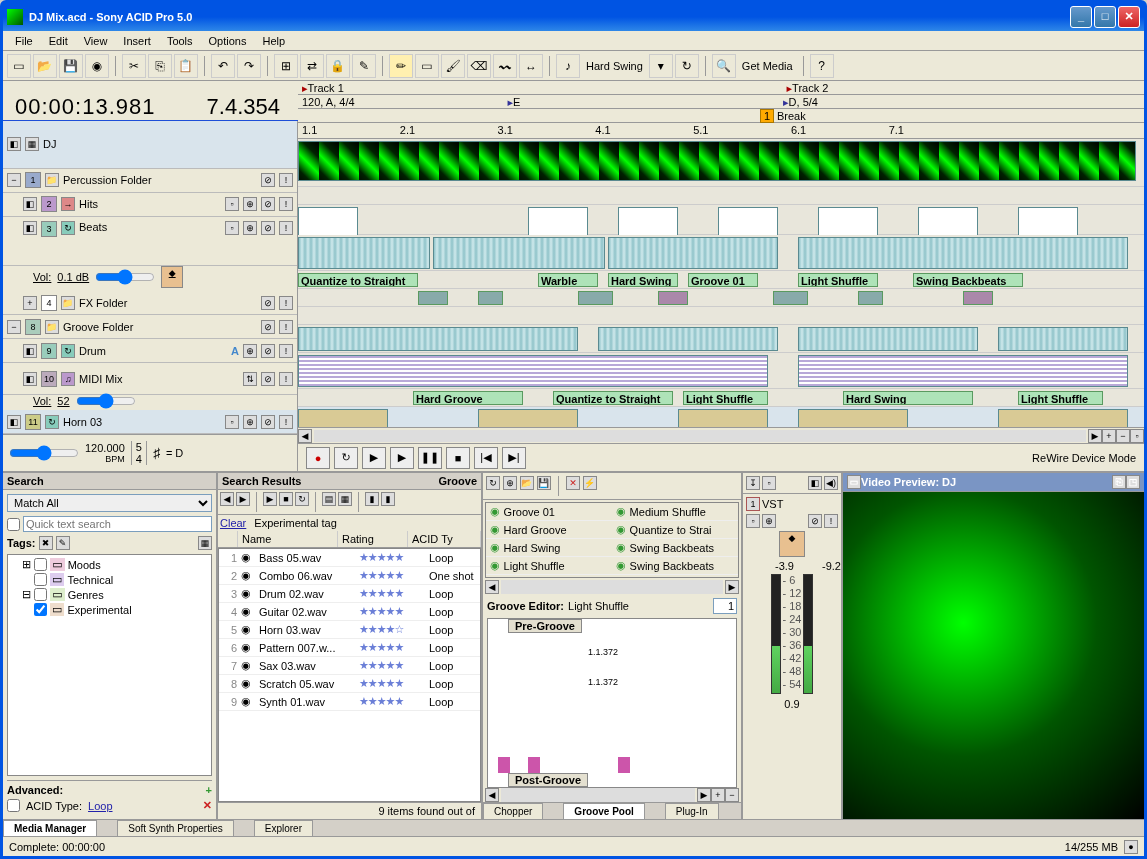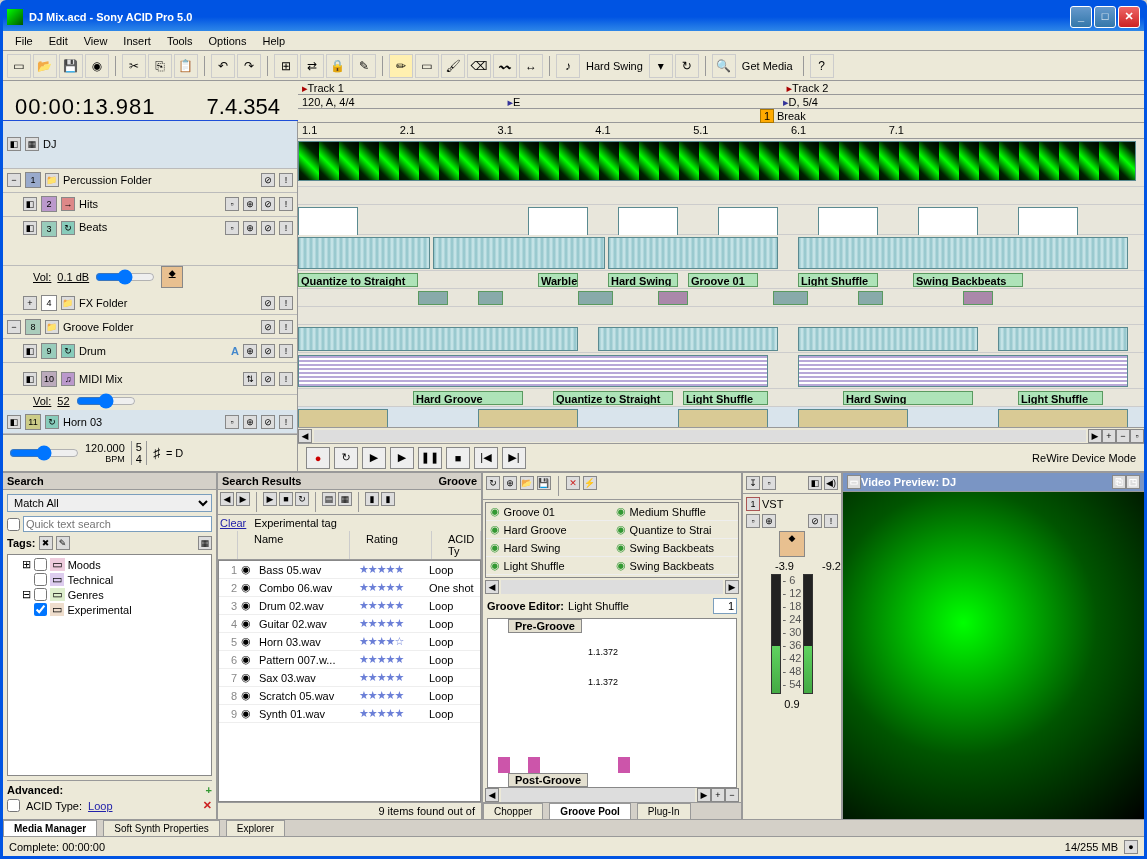--- a/index.html
+++ b/index.html
@@ -41,27 +41,27 @@
 .clip.midi { background:repeating-linear-gradient(0deg,#b8a8d8 0px,#b8a8d8 2px,#fff 2px,#fff 4px); }
 .clip.small { height:14px; top:2px; background:#aee3b8; border-color:#5a9a60;font-weight:bold; }
 .lane.small { height:18px; }
 .transport { height:28px; background:#ECE9D8; border-top:1px solid #999; display:flex; align-items:center; padding:0 8px; gap:4px; }
 .transbtn { width:24px; height:22px; border:1px solid #888; background:#eee; cursor:pointer; display:inline-flex; align-items:center; justify-content:center; }
 .bottompanels { height:348px; display:flex; border-top:2px solid #999; background:#ECE9D8; }
 .panel { border-right:2px solid #999; display:flex; flex-direction:column; overflow:hidden; }
 .panel-hdr { background:#D4D0C8; padding:2px 4px; border-bottom:1px solid #999; font-weight:bold; display:flex; align-items:center; }
 .listbox { flex:1; overflow:auto; background:#fff; border:1px solid #888; }
 .listrow { padding:2px 4px; border-bottom:1px solid #eee; display:flex; align-items:center; gap:4px; }
-.tablehdr { display:flex; background:#ECE9D8; border-bottom:1px solid #999; font-weight:normal;gap:12px; }
+.tablehdr { display:flex; background:#ECE9D8; border-bottom:1px solid #999; font-weight:normal; }
 .tablehdr span { padding:2px 4px; border-right:1px solid #ccc; }
 .stars { color:#6b7fd7; letter-spacing:-1px; }
 .statusbar { height:20px; background:#ECE9D8; border-top:1px solid #999; display:flex; align-items:center; padding:0 6px; }
 .statusbar .sp { flex:1; }
 .tabbar { display:flex; border-top:1px solid #999; background:#D4D0C8; }
-.tabbar .tab { padding:2px 10px; border:1px solid #999; border-bottom:none; background:#ECE9D8; margin-right:6px; cursor:pointer; font-size:10px; }
+.tabbar .tab { padding:2px 10px; border:1px solid #999; border-bottom:none; background:#ECE9D8; margin-right:20px; cursor:pointer; font-size:10px; }
 .tabbar .tab.active { background:#fff; font-weight:bold; }
 .treeline { padding:1px 0; display:flex; align-items:center; gap:3px; }
 .meter { width:10px; height:120px; background:linear-gradient(#f55 0%,#fa0 15%,#ff0 30%,#6d6 50%,#4a4 100%); border:1px solid #333; display:inline-block; margin:0 2px; position:relative; }
 .meter::after{ content:""; position:absolute; top:0; left:0; right:0; height:60%; background:#222; }
 select, input[type=text] { border:1px solid #7b9ebd; padding:1px 2px; font-size:11px; }
 .videoprev { flex:1; background:radial-gradient(circle at 40% 40%, #0f0, #050, #000); }
 </style>
 </head>
 <body>
 
@@ -275,21 +275,21 @@
           <div class="clip" style="left:720px;width:60px;background:#fff;"></div>
         </div>
         <div class="lane" style="height:36px;">
           <div class="clip wave" style="left:0;width:132px;height:32px"></div>
           <div class="clip wave" style="left:135px;width:172px;height:32px"></div>
           <div class="clip wave" style="left:310px;width:170px;height:32px"></div>
           <div class="clip wave" style="left:500px;width:330px;height:32px"></div>
         </div>
         <div class="lane small">
           <div class="clip small" style="left:0;width:120px;"><span>Quantize to Straight</span></div>
-          <div class="clip small" style="left:240px;width:40px;"><span>Warble</span></div>
+          <div class="clip small" style="left:240px;width:60px;"><span>Warble</span></div>
           <div class="clip small" style="left:310px;width:70px;"><span>Hard Swing</span></div>
           <div class="clip small" style="left:390px;width:70px;"><span>Groove 01</span></div>
           <div class="clip small" style="left:500px;width:80px;"><span>Light Shuffle</span></div>
           <div class="clip small" style="left:615px;width:110px;"><span>Swing Backbeats Late</span></div>
         </div>
         <div class="lane small">
           <div class="clip small" style="left:120px;width:30px;background:#8aa;"></div>
           <div class="clip small" style="left:180px;width:25px;background:#8aa;"></div>
           <div class="clip small" style="left:280px;width:35px;background:#8aa;"></div>
           <div class="clip small" style="left:360px;width:30px;background:#a8a;"></div>

